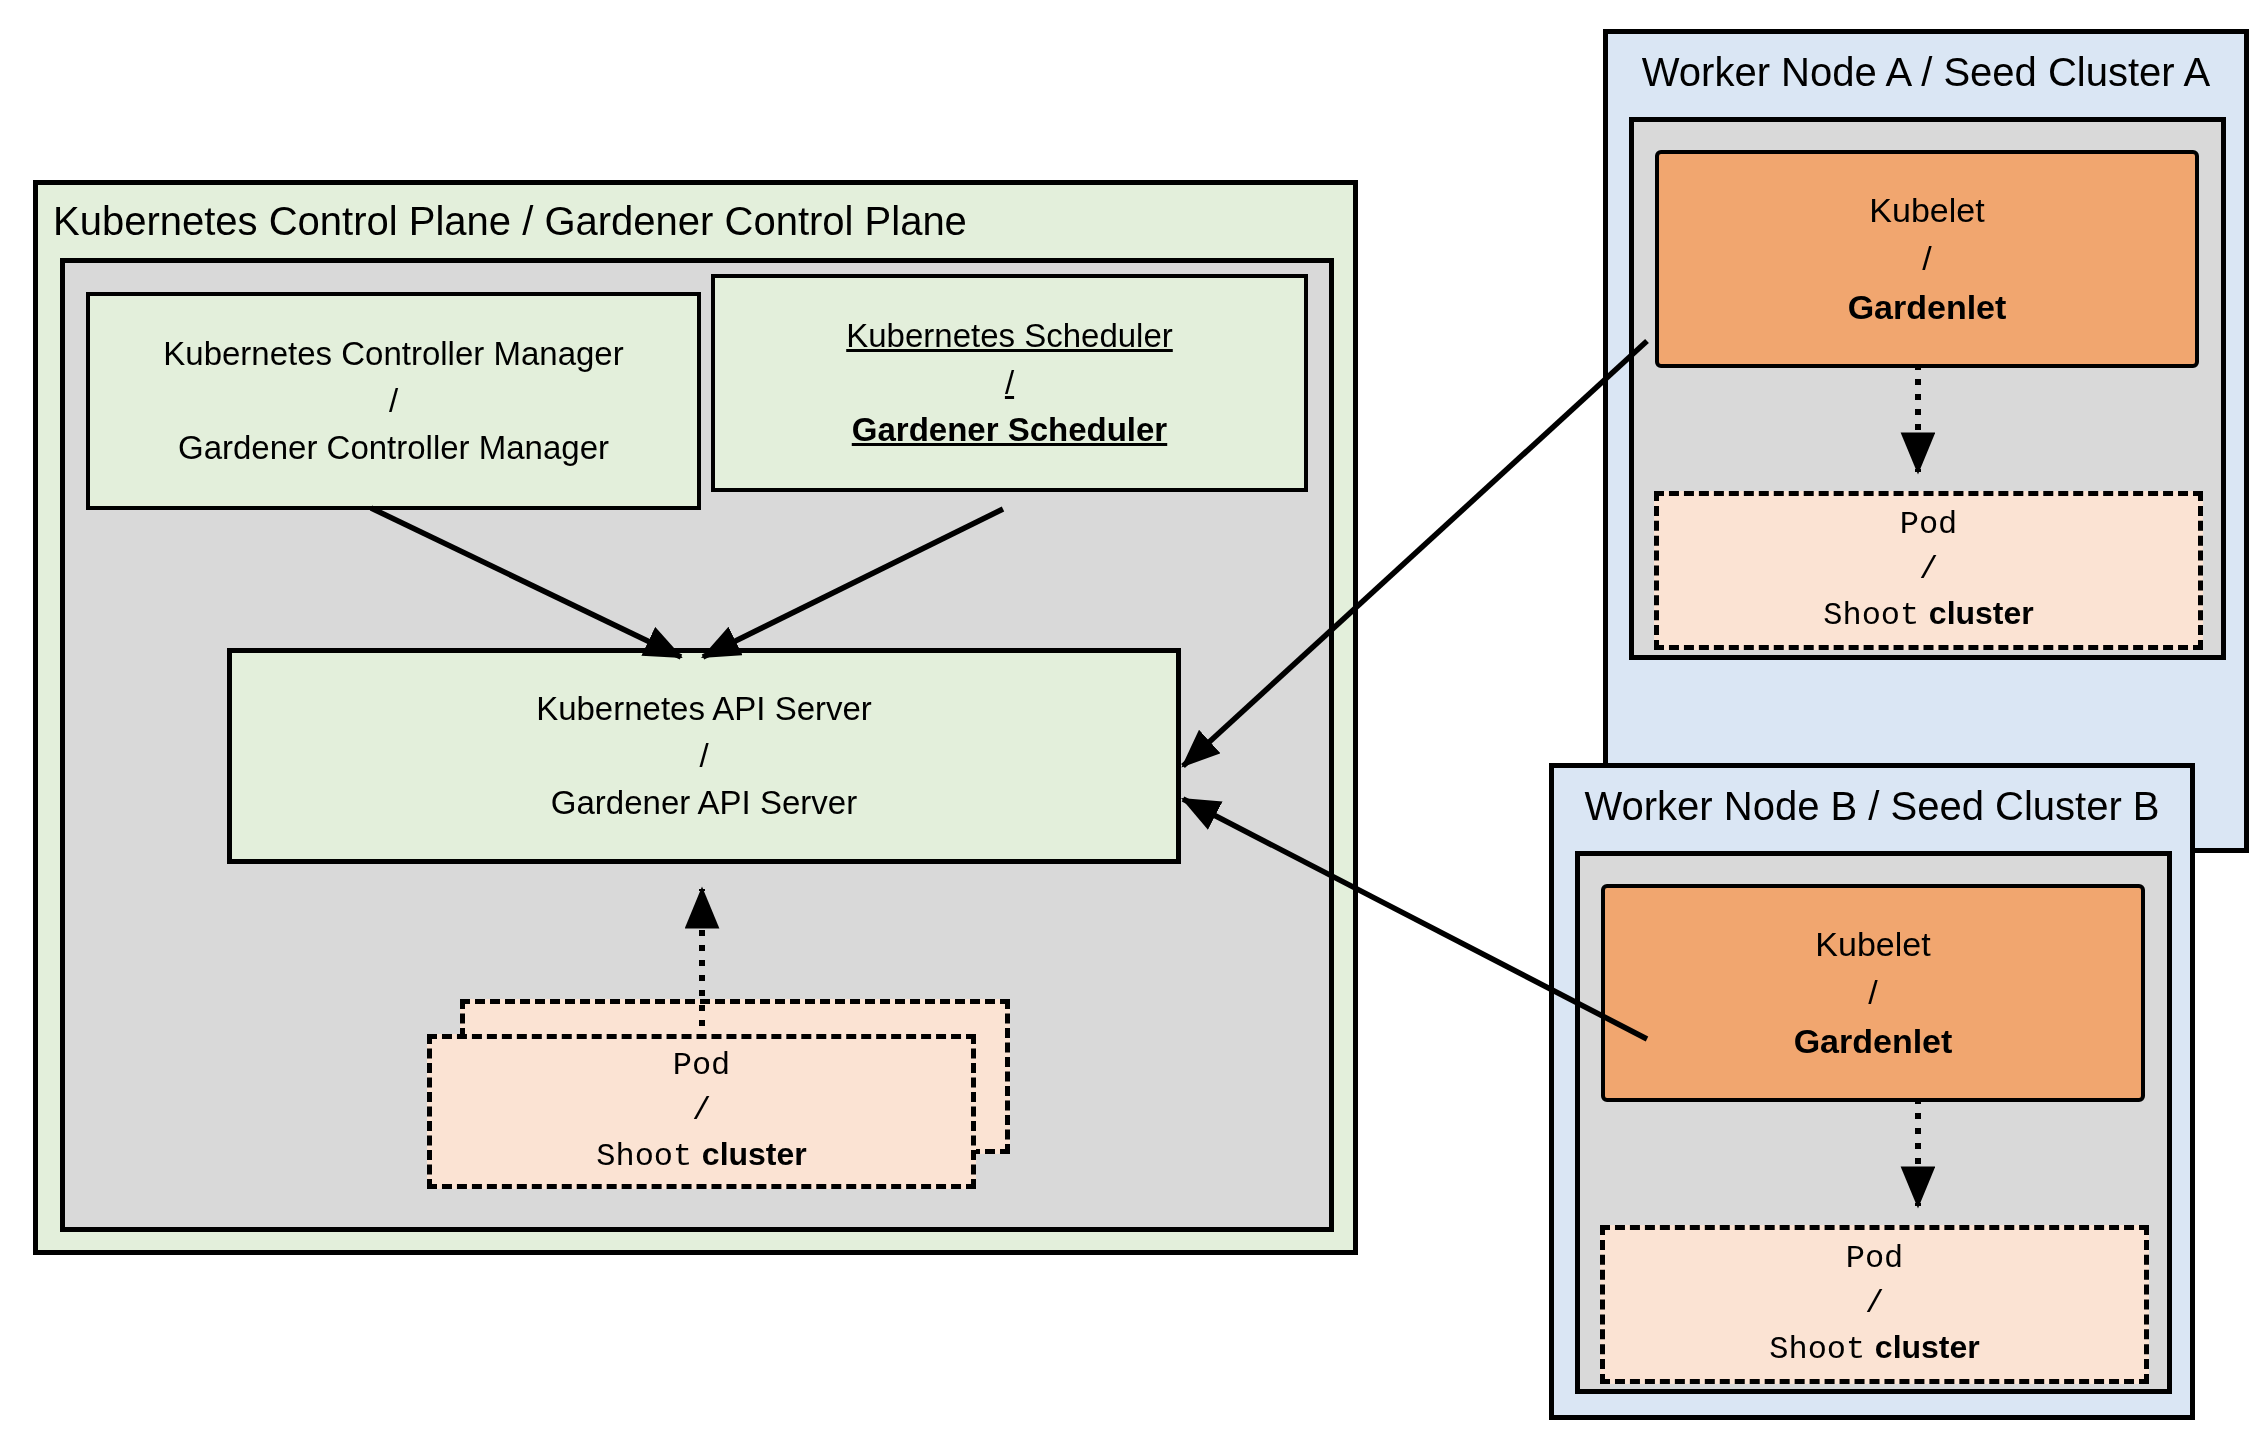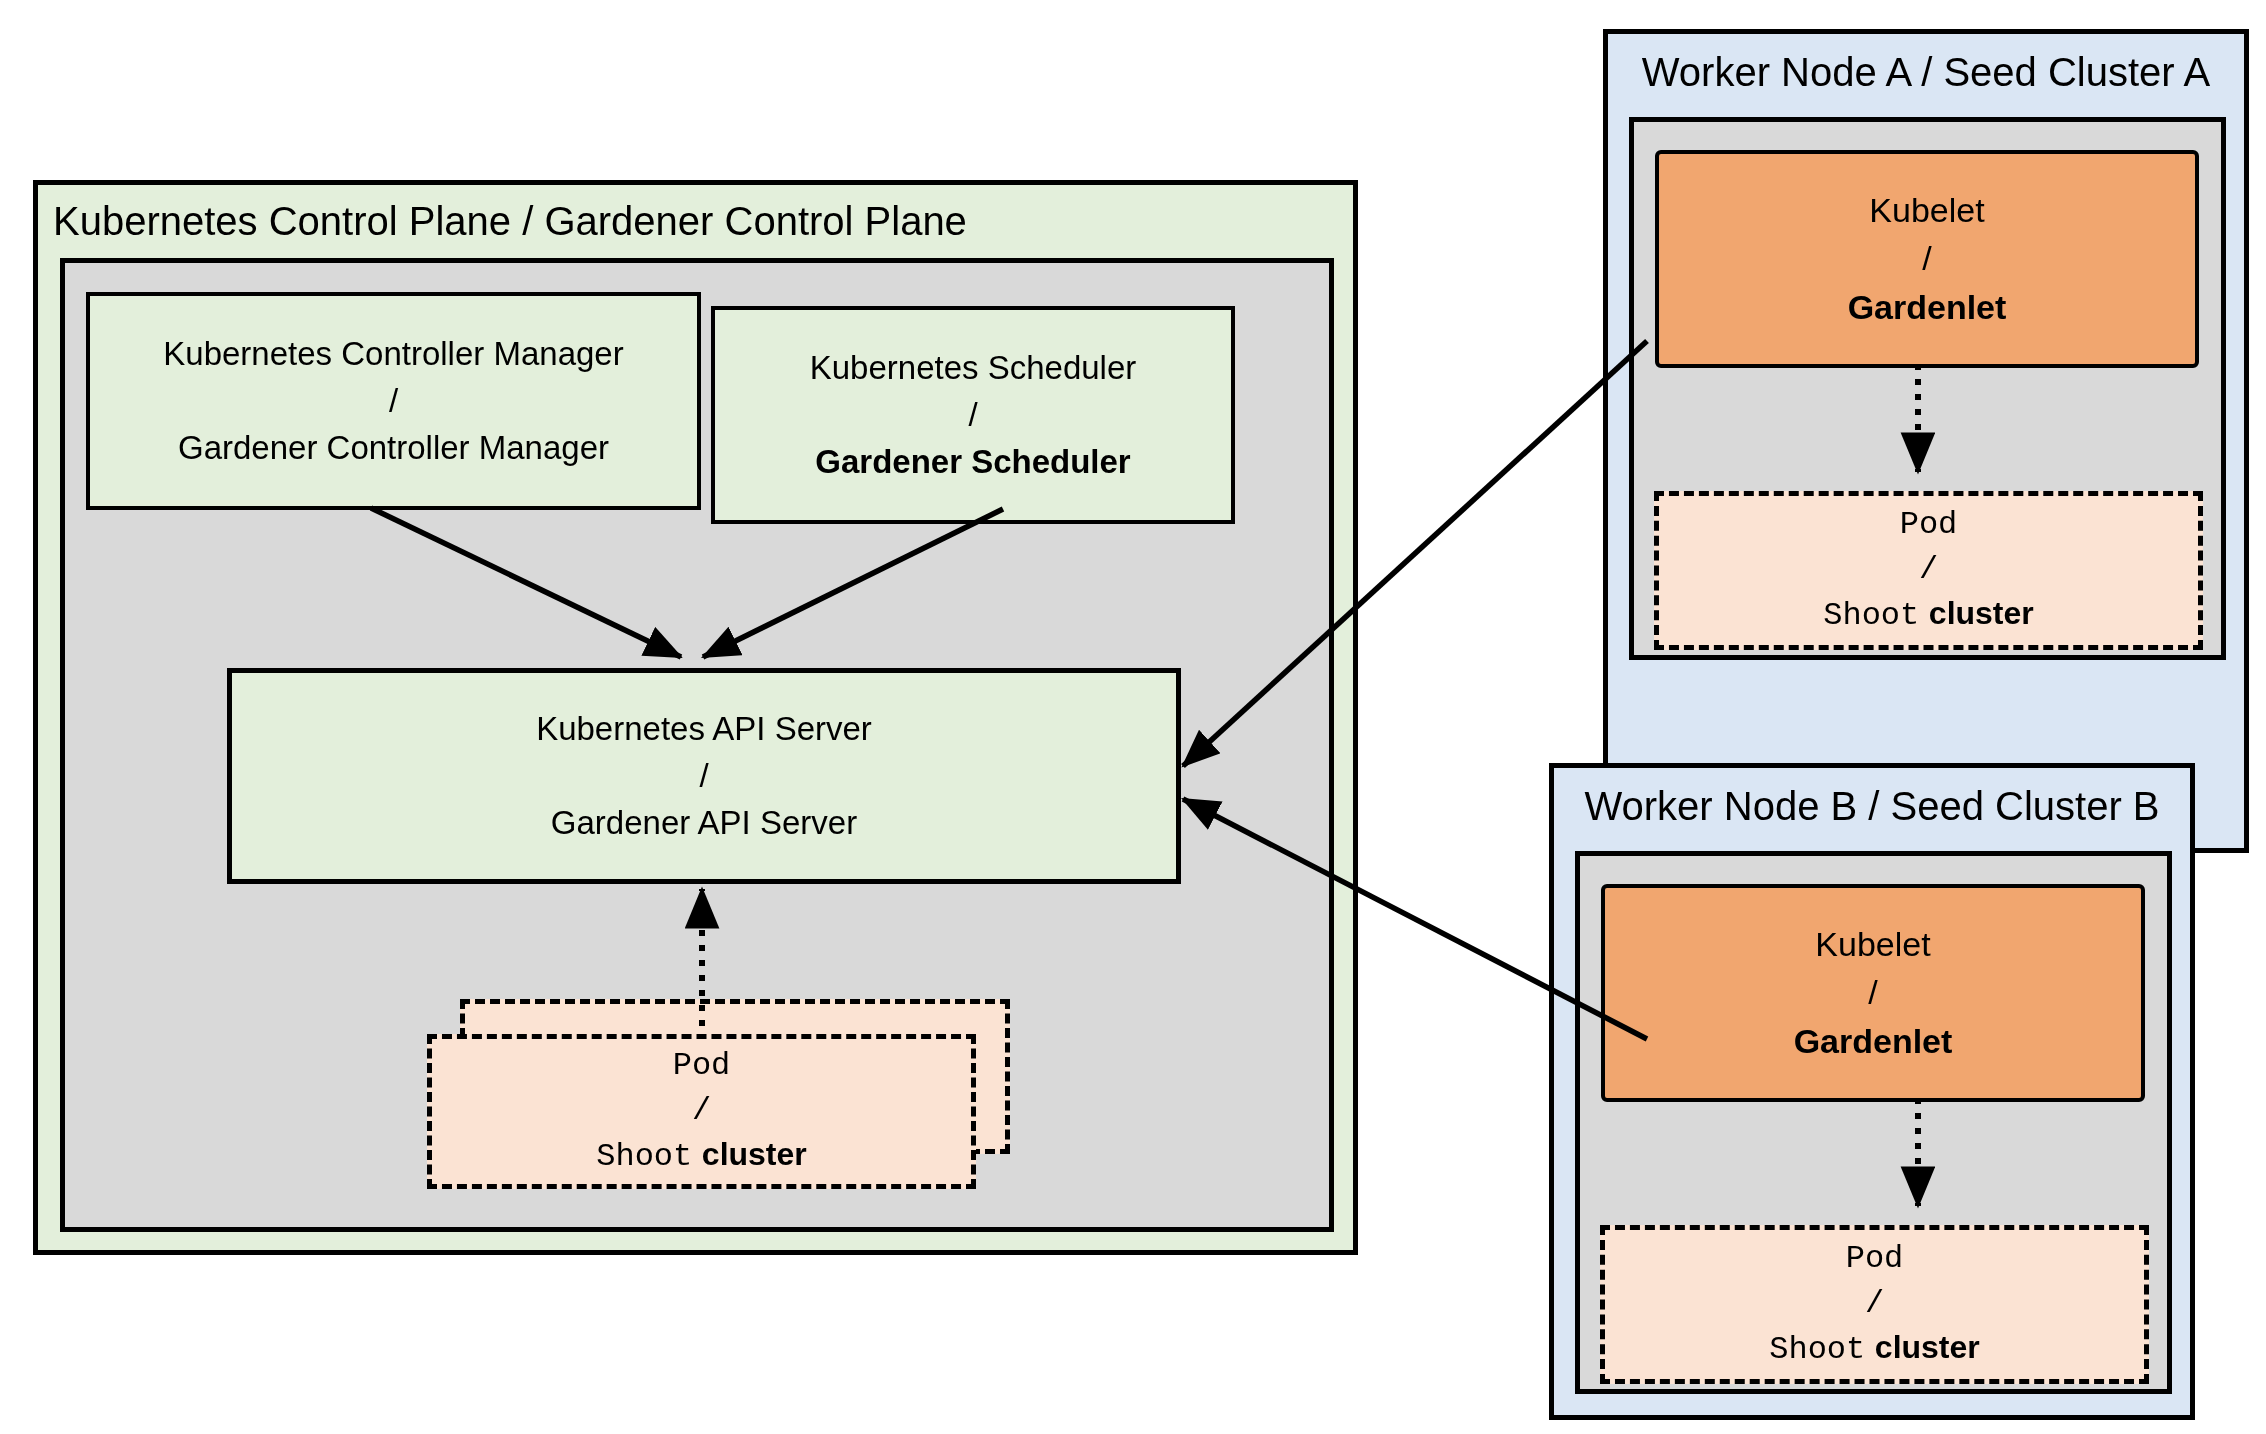--- a/index.html
+++ b/index.html
@@ -42,27 +42,27 @@
     <div class="abs cp-title" style="left:15px;top:14px;">Kubernetes Control Plane / Gardener Control Plane</div>
 
     <div class="abs inner-gray" style="left:22px;top:73px;width:1274px;height:974px;">
 
       <div class="abs node green" style="left:21px;top:29px;width:615px;height:218px;">
         <div>Kubernetes Controller Manager</div>
         <div class="sep">/</div>
         <div>Gardener Controller Manager</div>
       </div>
 
-      <div class="abs node green" style="left:646px;top:43px;width:524px;height:218px;">
+      <div class="abs node green" style="left:646px;top:11px;width:597px;height:218px;text-decoration:underline;">
         <div>Kubernetes Scheduler</div>
         <div class="sep">/</div>
         <div class="bold">Gardener Scheduler</div>
       </div>
 
-      <div class="abs node green" style="left:162px;top:405px;width:954px;height:216px;border-width:5px;">
+      <div class="abs node green" style="left:162px;top:385px;width:954px;height:216px;border-width:5px;">
         <div>Kubernetes API Server</div>
         <div class="sep">/</div>
         <div>Gardener API Server</div>
       </div>
 
       <div class="abs peach-dashed" style="left:395px;top:736px;width:550px;height:155px;"></div>
 
       <div class="abs node peach-dashed pod-text" style="left:362px;top:771px;width:549px;height:155px;">
         <div class="mono">Pod</div>
         <div class="mono sep">/</div>

